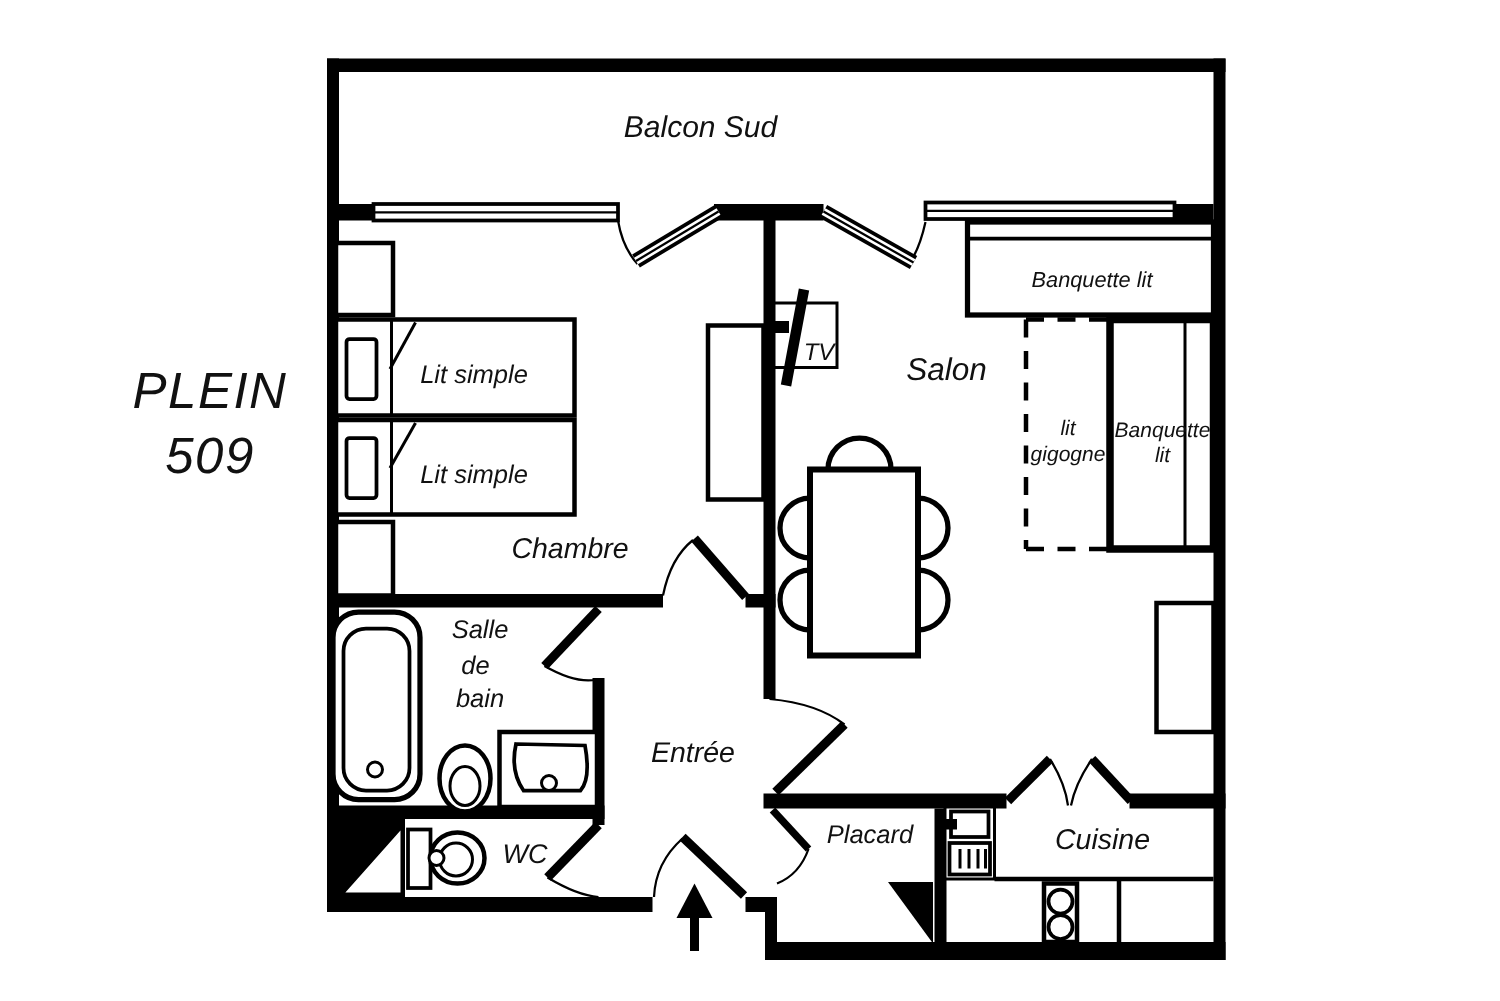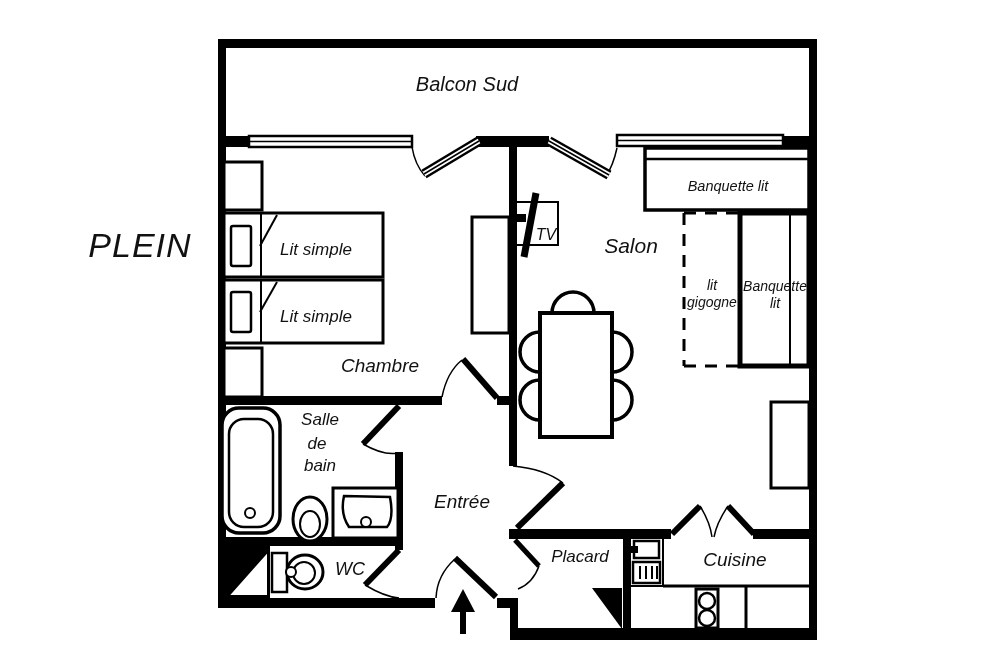--- a/index.html
+++ b/index.html
@@ -1,29 +1,30 @@
 <!DOCTYPE html>
 <html><head>
 <meta charset="utf-8">
 <style>
   html,body{margin:0;padding:0;background:#ffffff;}
   .page{position:relative;width:1000px;height:667px;background:#ffffff;overflow:hidden;
         font-family:"Liberation Sans",sans-serif;}
-  .plan-title{position:absolute;left:55px;top:224px;width:170px;text-align:center;
+  .plan-title{position:absolute;left:55px;top:240px;width:170px;text-align:center;
         font-style:italic;font-size:34px;line-height:43px;color:#111;letter-spacing:1px;}
   svg text{font-family:"Liberation Sans",sans-serif;font-style:italic;fill:#111;}
 </style>
 </head>
 <body>
 
 <div class="page">
 
   
   <div class="plan-title">
     <div>PLEIN</div>
+    <div>509</div>
   </div>
 
   <svg width="1000" height="667" viewBox="0 0 1000 667">
 
     <g fill="#000">
       <rect x="218" y="39" width="599" height="9"></rect>
       <rect x="218" y="39" width="8" height="569"></rect>
       <rect x="809" y="39" width="8" height="601"></rect>
       <rect x="218" y="598" width="217" height="10"></rect>
       <rect x="497" y="598" width="21" height="10"></rect>

